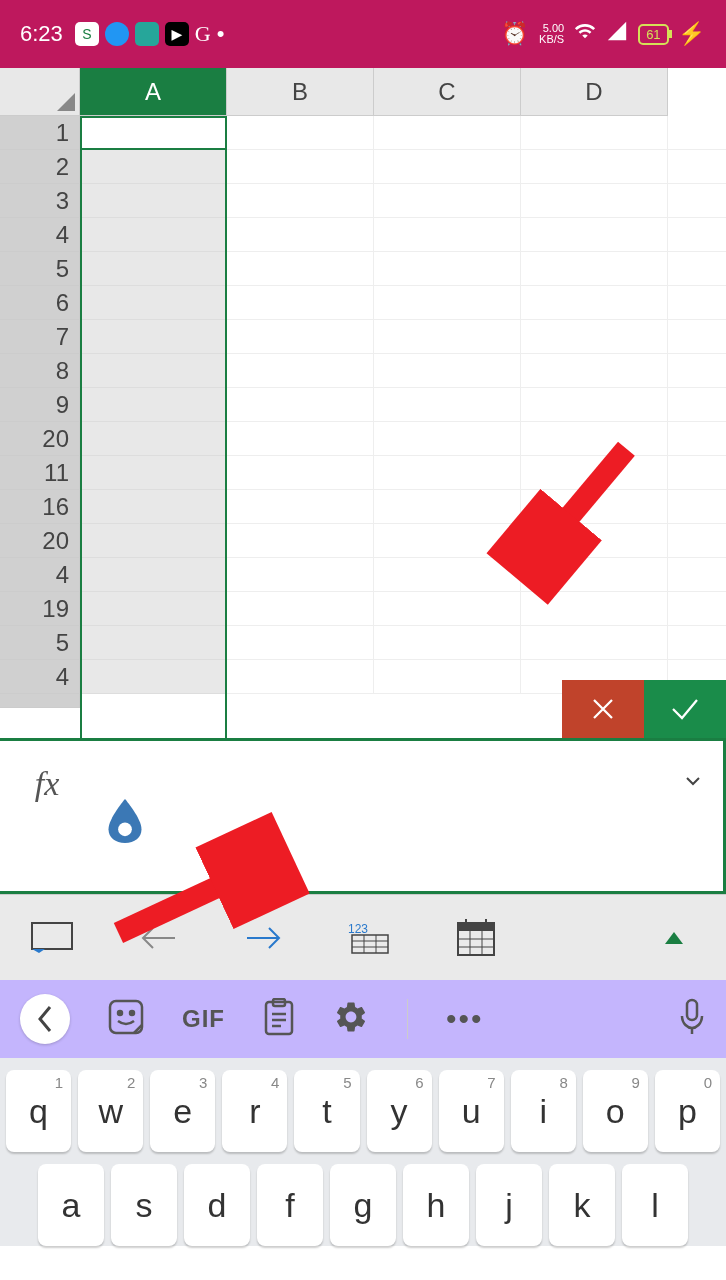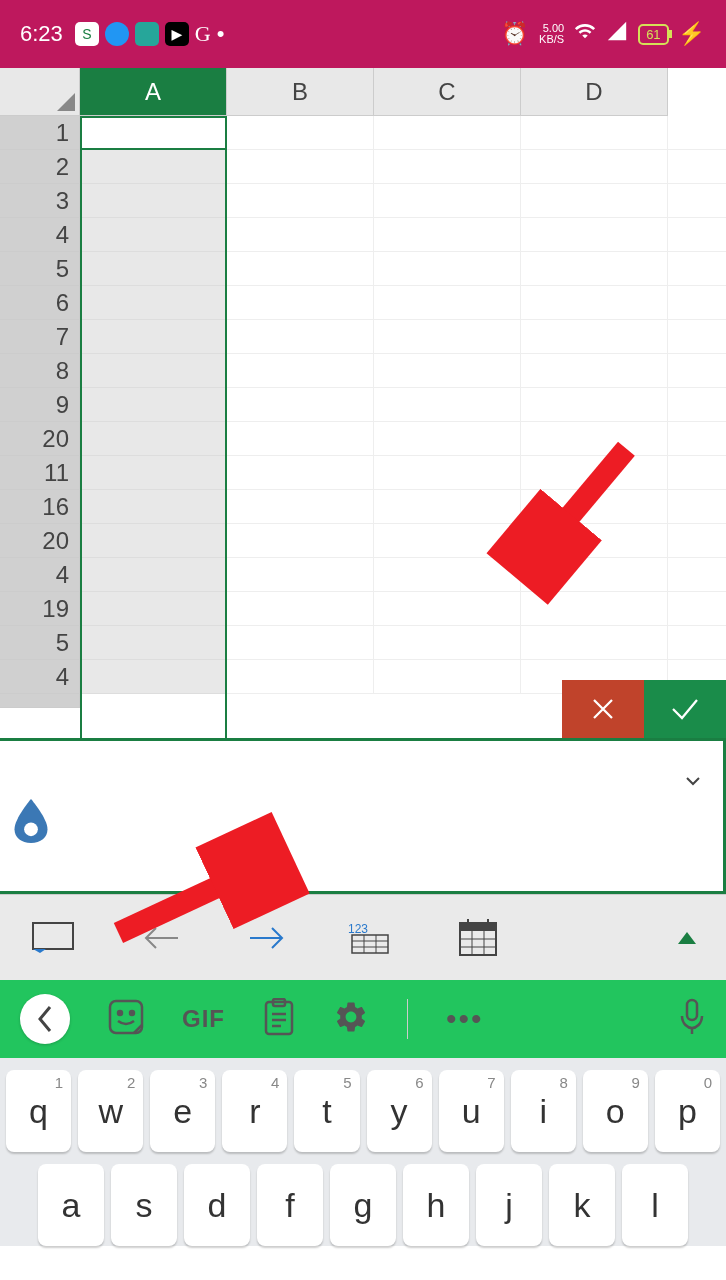--- a/index.html
+++ b/index.html
@@ -45,25 +45,25 @@
     .action-btn svg { width: 36px; height: 36px; }
     
     .formula-bar { display: flex; height: 156px; border: 3px solid #1a7e42; border-left: none; }
     .fx-label { width: 94px; display: flex; align-items: flex-start; justify-content: center; padding-top: 24px; font-family: 'Times New Roman', serif; font-style: italic; font-size: 34px; color: #555; background: #fff; border-left: none; }
     .formula-input-wrap { flex: 1; position: relative; background: #fff; display: flex; }
     .formula-input { flex: 1; border: none; font-size: 20px; padding: 20px 12px 0 20px; outline: none; }
     .cursor-drop { position: absolute; left: 14px; top: 58px; }
     .expand-btn { width: 60px; display: flex; align-items: flex-start; justify-content: center; padding-top: 28px; }
     
     .toolbar { height: 86px; background: #eaeaea; display: flex; align-items: center; padding: 0 30px; gap: 62px; border-top: 1px solid #ccc; }
-    .toolbar-item { width: 44px; height: 44px; display: flex; align-items: center; justify-content: flex-end; }
+    .toolbar-item { width: 44px; height: 44px; display: flex; align-items: center; justify-content: center; }
     .toolbar-spacer { flex: 1; }
     .collapse-arrow { color: #1a7e42; }
     
-    .kb-bar { height: 78px; background: #22c55e; display: flex; align-items: center; padding: 0 20px; gap: 38px; }
+    .kb-bar { height: 78px; background: #c4b5fd; display: flex; align-items: center; padding: 0 20px; gap: 38px; }
     .kb-back { width: 50px; height: 50px; border-radius: 50%; background: #fff; display: flex; align-items: center; justify-content: center; box-shadow: 0 1px 3px rgba(0,0,0,0.2); }
     .kb-icon { color: #555; }
     .gif-text { font-weight: bold; font-size: 24px; color: #555; letter-spacing: 1px; }
     .kb-divider { width: 1px; height: 40px; background: #ccc; }
     
     .keyboard { background: #e8eaed; padding: 12px 6px 0; }
     .kb-row { display: flex; gap: 7px; margin-bottom: 12px; justify-content: center; }
     .key { flex: 1; height: 82px; background: #fff; border-radius: 8px; box-shadow: 0 2px 2px rgba(0,0,0,0.2); position: relative; display: flex; align-items: center; justify-content: center; font-size: 34px; color: #333; }
     .key-num { position: absolute; top: 4px; right: 8px; font-size: 15px; color: #888; }
     .kb-row-2 { padding: 0 32px; }
@@ -280,20 +280,21 @@
     </div>
     <div class="action-btn accept-btn">
       <svg viewBox="0 0 24 24" stroke="#fff" stroke-width="1.5" fill="none">
           <path d="M4 12 L10 18 L20 6"></path>
         </svg>
     </div>
   </div>
 </div>
 
 <div class="formula-bar">
+  <div class="fx-label">fx</div>
   <div class="formula-input-wrap">
     <input class="formula-input" value="" style="">
     <div class="cursor-drop">
       <svg width="34" height="44" viewBox="0 0 24 32">
           <path d="M12 0 C12 0 0 14 0 22 C0 28 5 32 12 32 C19 32 24 28 24 22 C24 14 12 0 12 0 Z" fill="#3b78b5"></path>
           <circle cx="12" cy="22" r="5" fill="#fff"></circle>
         </svg>
     </div>
     <div class="expand-btn">
       <svg width="24" height="24" viewBox="0 0 24 24" stroke="#444" stroke-width="2" fill="none">

